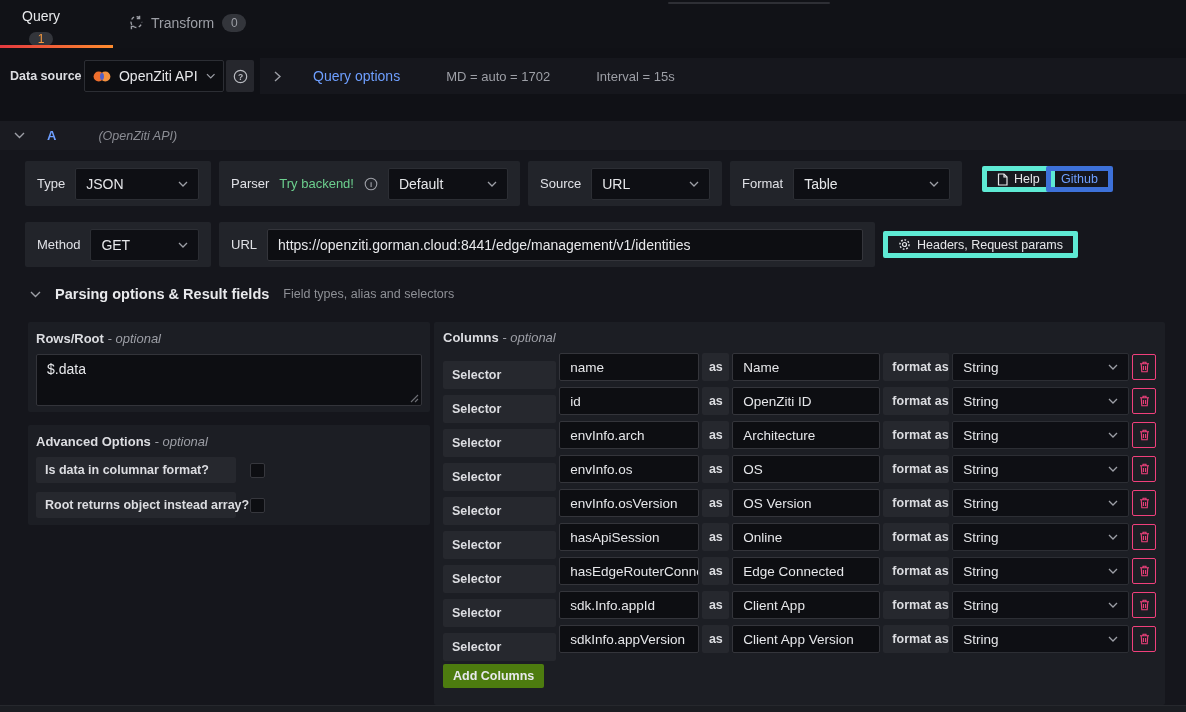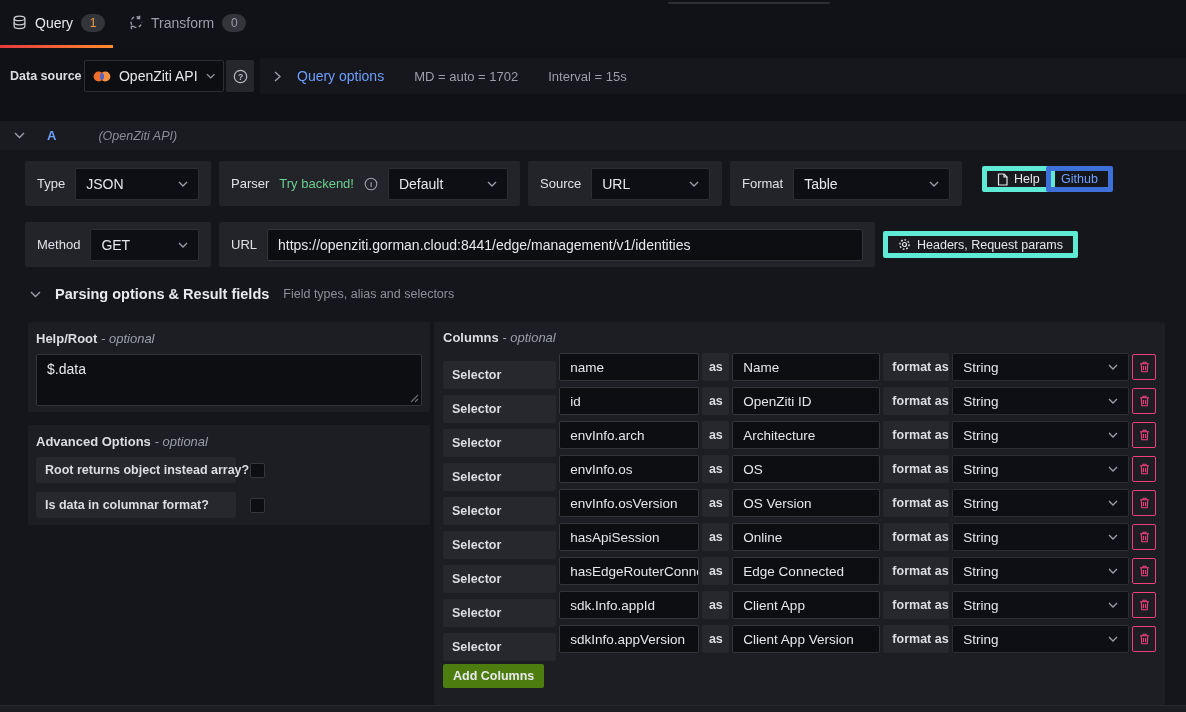--- a/index.html
+++ b/index.html
@@ -10,21 +10,21 @@
     font-family: "Liberation Sans", sans-serif;
     color: #d8d9dd;
     overflow: hidden;
   }
   svg { display:block; }
 
   
   .topbar { position:absolute; left:0; top:0; width:1186px; height:48px; background:#111217; }
   .drag-handle { position:absolute; left:668px; top:2px; width:162px; height:2px; background:#2e2f35; border-radius:2px; }
   .tab { position:absolute; top:0; height:45px; display:flex; align-items:center; gap:8px; padding:0 12px; cursor:pointer; }
-  .tab-query { left:0; }
+  .tab-query { left:10px;flex-direction:column; }
   .tab-transform { left:116px; }
   .tab-label { font-size:14px; font-weight:500; color:#e8e9ec; }
   .tab-transform .tab-label { color:#9d9fa6; }
   .badge { min-width:24px; height:18px; padding:0 8px; border-radius:9px; background:#33353b;
            font-size:12px; font-weight:500; display:flex; align-items:center; justify-content:center; }
   .badge-orange { color:#f6993f; }
   .badge-gray { color:#9d9fa6; }
   .tab-underline { position:absolute; left:0; top:45px; width:113px; height:3px;
                    background:linear-gradient(90deg,#e4393f,#ff8c2e); }
 
@@ -32,21 +32,21 @@
   .ds-row { position:absolute; left:0; top:56px; width:1186px; height:40px; }
   .ds-label { position:absolute; left:10px; top:0; height:40px; display:flex; align-items:center;
               font-size:12.5px; font-weight:600; color:#dcdde1; }
   .ds-picker { position:absolute; left:84px; top:4px; width:140px; height:32px; background:#0d0e12;
                border:1px solid #2c2e34; border-radius:2px; display:flex; align-items:center; gap:8px;
                padding:0 8px; cursor:pointer; }
   .ds-picker-value { font-size:14px; color:#e6e7ea; flex:1; white-space:nowrap; }
   .icon-btn { position:absolute; left:226px; top:4px; width:28px; height:32px; background:#26272d;
               border:none; border-radius:2px; display:flex; align-items:center; justify-content:center; cursor:pointer; }
   .qo-strip { position:absolute; left:260px; top:2px; right:0; height:36px; background:#16171d;
-              display:flex; align-items:center; gap:0; padding-left:14px; }
+              display:flex; align-items:center; gap:16px; padding-left:14px; }
   .qo-chev { margin-right:16px; }
   .qo-label { font-size:14px; font-weight:500; color:#6e9fff; cursor:pointer; }
   .qo-meta { font-size:13px; color:#9d9fa6; margin-left:30px; white-space:nowrap; }
 
   
   .query-header { position:absolute; left:0; top:121px; width:1186px; height:29px; background:#1a1b21;
                   display:flex; align-items:center; }
   .qh-chev { margin-left:14px; }
   .qh-ref { margin-left:22px; font-size:13px; font-weight:700; color:#6e9fff; cursor:pointer; }
   .qh-hint { margin-left:42px; font-size:12.5px; font-style:italic; color:#8b8d94; }
@@ -277,44 +277,44 @@
   <div class="parse-header">
     <svg width="11" height="7" viewBox="0 0 11 7">
       <polyline points="1,1 5.5,5.5 10,1" fill="none" stroke="#9d9fa6" stroke-width="1.4"></polyline>
     </svg>
     <span class="parse-title">Parsing options &amp; Result fields</span>
     <span class="parse-sub">Field types, alias and selectors</span>
   </div>
 
   <div class="panel p-rowsroot">
     <div class="panel-label">
-      <b>Help/Root</b>
+      <b>Rows/Root</b>
       <i>- optional</i>
     </div>
     <div class="textarea">
       <span>$.data</span>
       <svg class="resize-grip" width="9" height="9" viewBox="0 0 9 9">
         <path d="M8 1 L1 8 M8 5 L5 8" stroke="#6e7076" stroke-width="1.1"></path>
       </svg>
     </div>
   </div>
 
   <div class="panel p-advanced">
     <div class="panel-label">
       <b>Advanced Options</b>
       <i>- optional</i>
     </div>
     <div id="adv-rows">
   <div class="adv-row">
+    <div class="adv-chip">Is data in columnar format?</div>
+    <div class="checkbox"></div>
+  </div>
+
+  <div class="adv-row">
     <div class="adv-chip">Root returns object instead array?</div>
-    <div class="checkbox"></div>
-  </div>
-
-  <div class="adv-row">
-    <div class="adv-chip">Is data in columnar format?</div>
     <div class="checkbox"></div>
   </div>
 </div>
   </div>
 
   <div class="panel p-columns">
     <div class="panel-label">
       <b>Columns</b>
       <i>- optional</i>
     </div>

